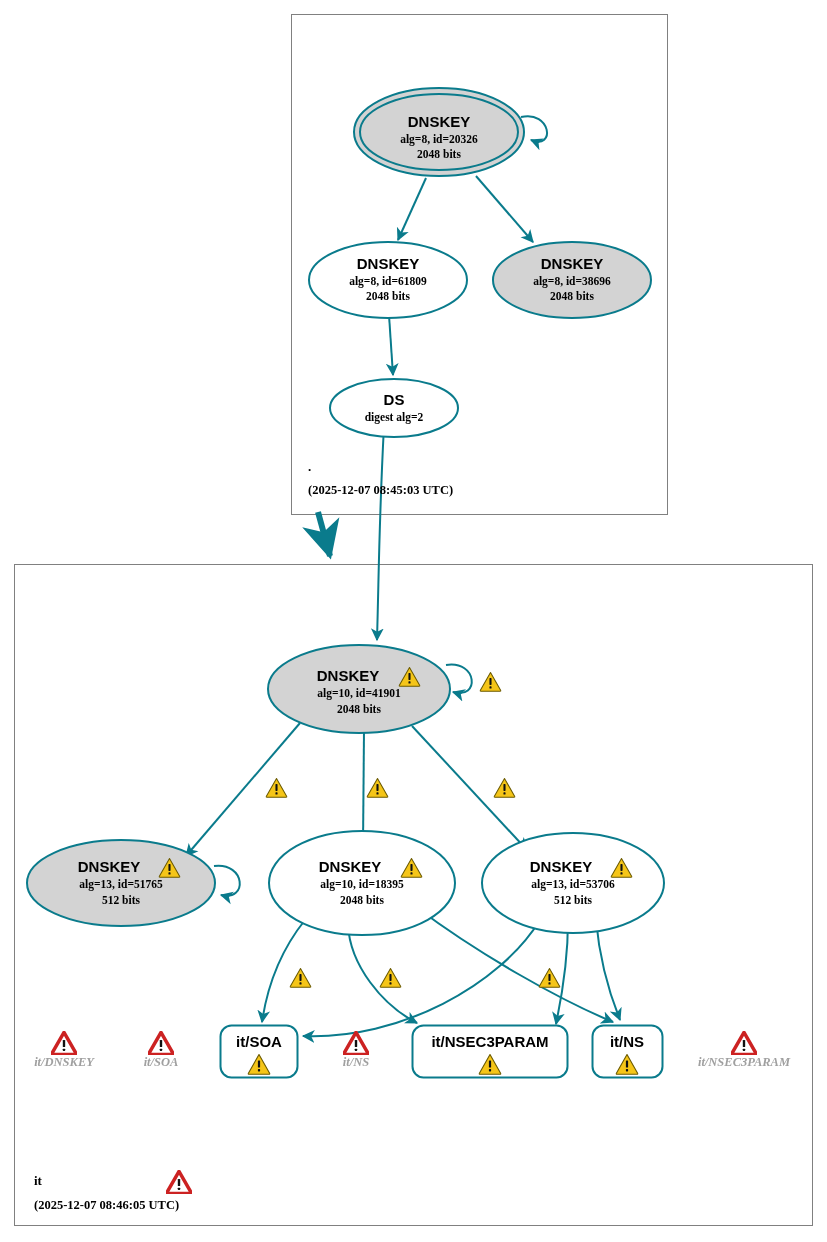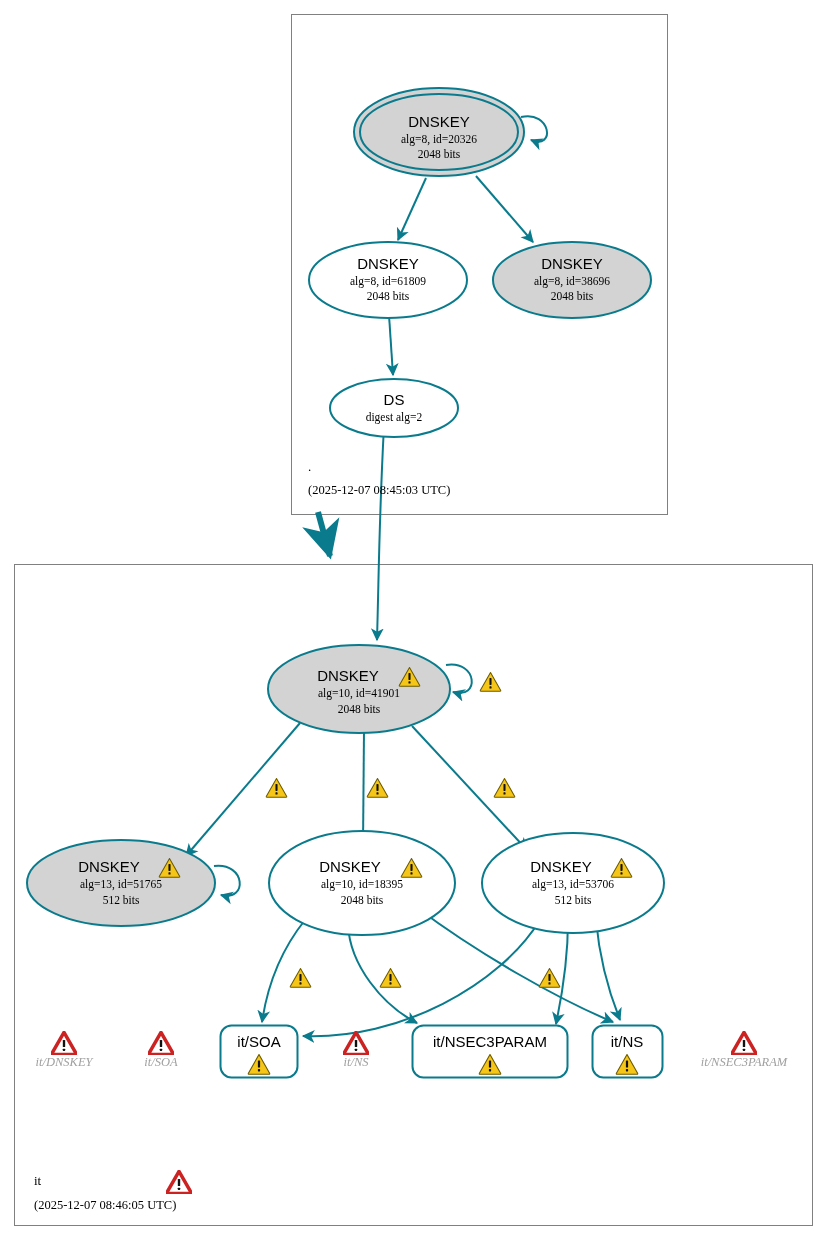--- a/index.html
+++ b/index.html
@@ -9,20 +9,21 @@
   }
   body {
     font-family: "Liberation Sans", sans-serif;
   }
   #canvas {
     position: relative;
     width: 827px;
     height: 1242px;
     background: #ffffff;
     overflow: hidden;
+    font-weight: bold;
   }
   #graph-svg {
     position: absolute;
     left: 0;
     top: 0;
     width: 827px;
     height: 1242px;
   }
   .zone-box {
     fill: none;

